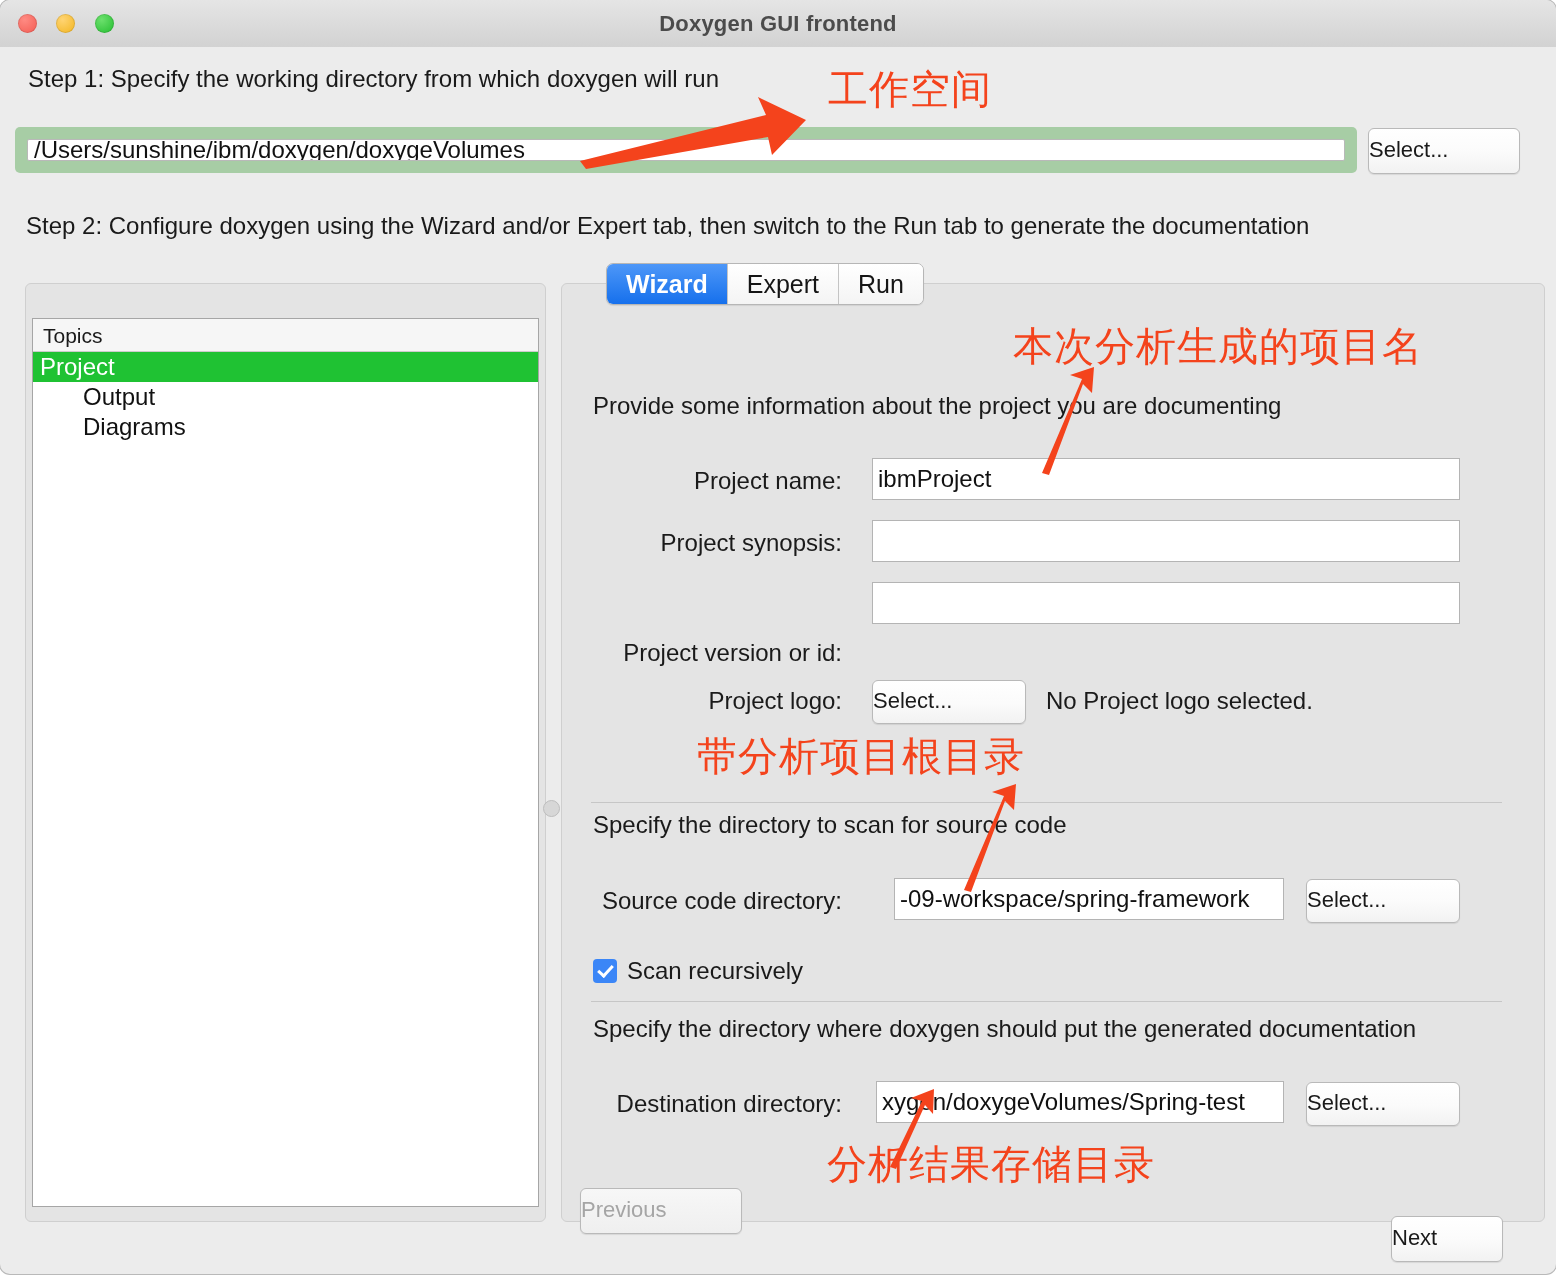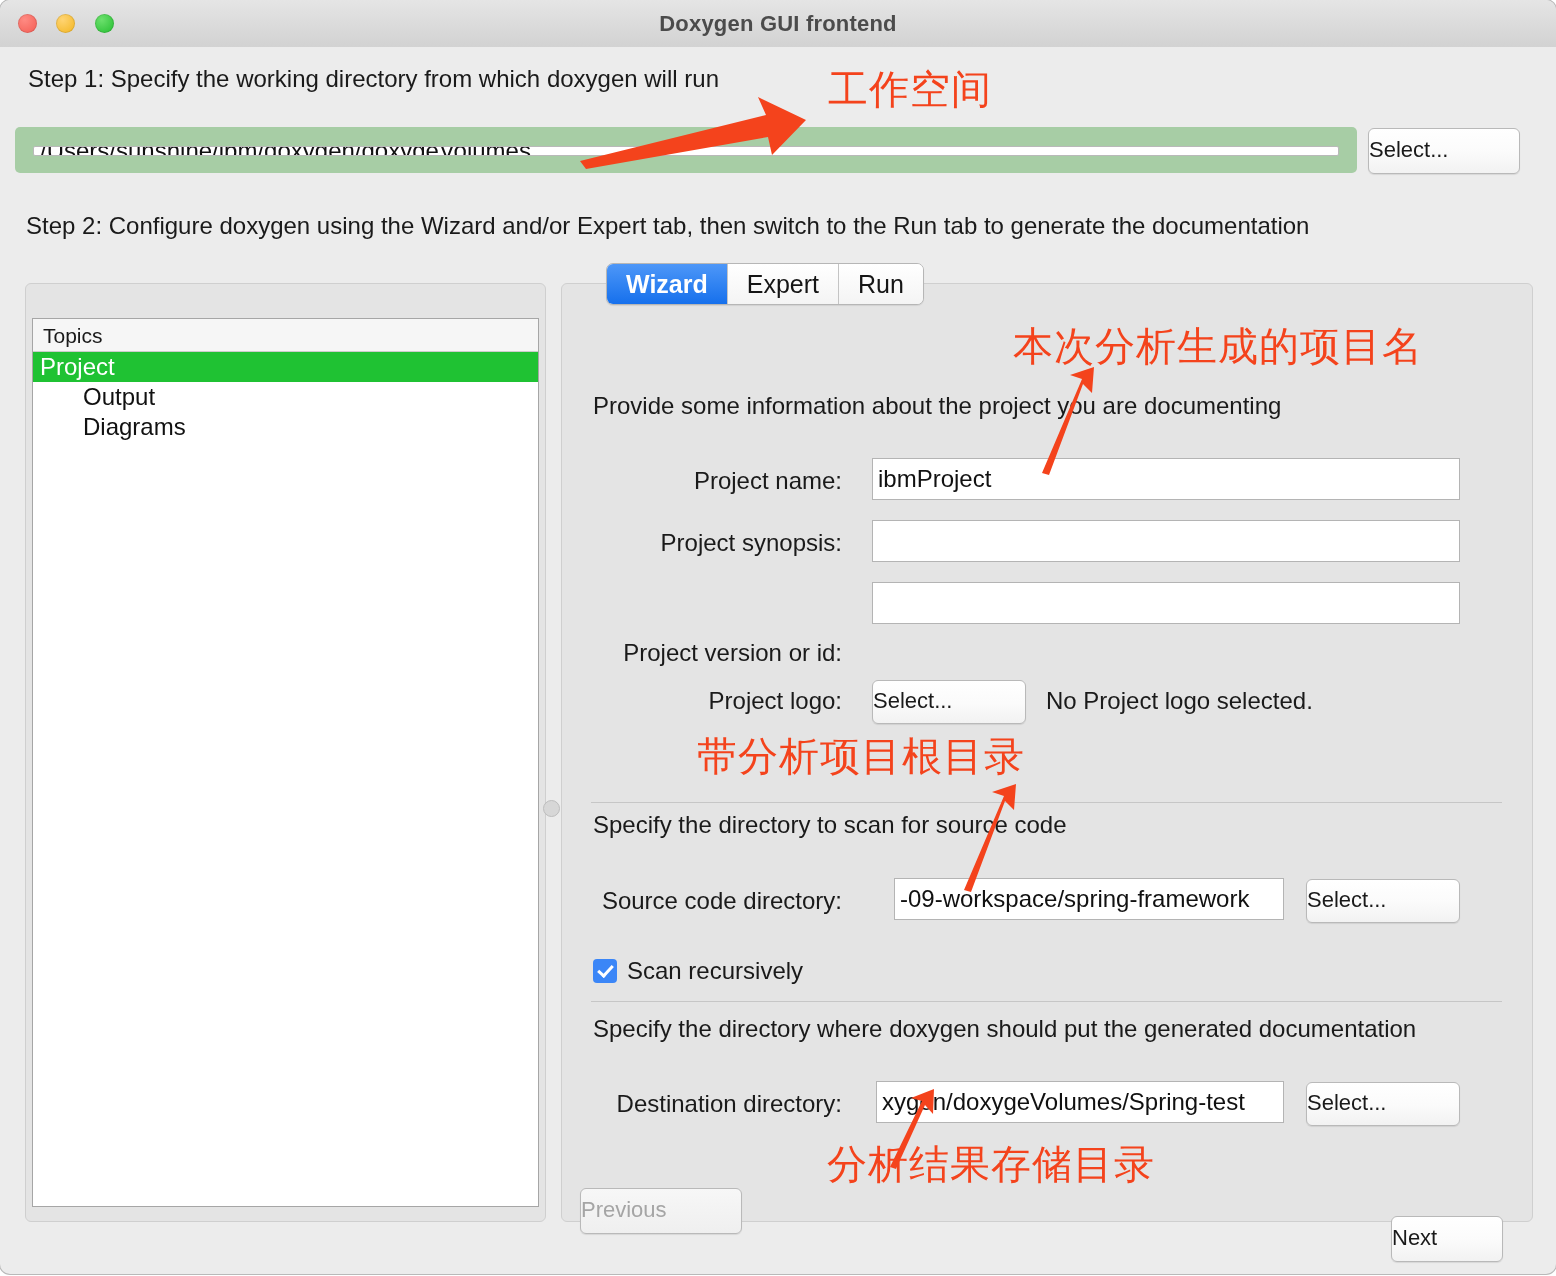--- a/index.html
+++ b/index.html
@@ -76,21 +76,21 @@
   #step1-label { left: 28px; top: 18px; }
   #step2-label { left: 26px; top: 165px; }
 
   
   #workdir-wrap {
     position: absolute;
     left: 15px; top: 80px;
     width: 1342px; height: 46px;
     background: #a7cda5;
     border-radius: 5px;
-    padding: 18px;
+    padding: 12px;
     box-sizing: border-box;
   }
   #workdir-input {
     width: 100%;
     height: 100%;
     box-sizing: border-box;
     border: 1px solid #b9b9b9;
     border-radius: 2px;
     background: #ffffff;
     font-family: "Liberation Sans", sans-serif;
@@ -171,20 +171,21 @@
   }
 
   
   #right-panel {
     position: absolute;
     left: 561px; top: 236px;
     width: 970px; height: 937px;
     background: #e4e4e4;
     border: 1px solid #cfcfcf;
     border-radius: 6px;
+    padding-left: 12px;
   }
 
   
   #tabbar {
     position: absolute;
     left: 44px; top: -21px;
     height: 40px;
     display: flex;
     border: 1px solid #b6b6b6;
     border-radius: 7px;

